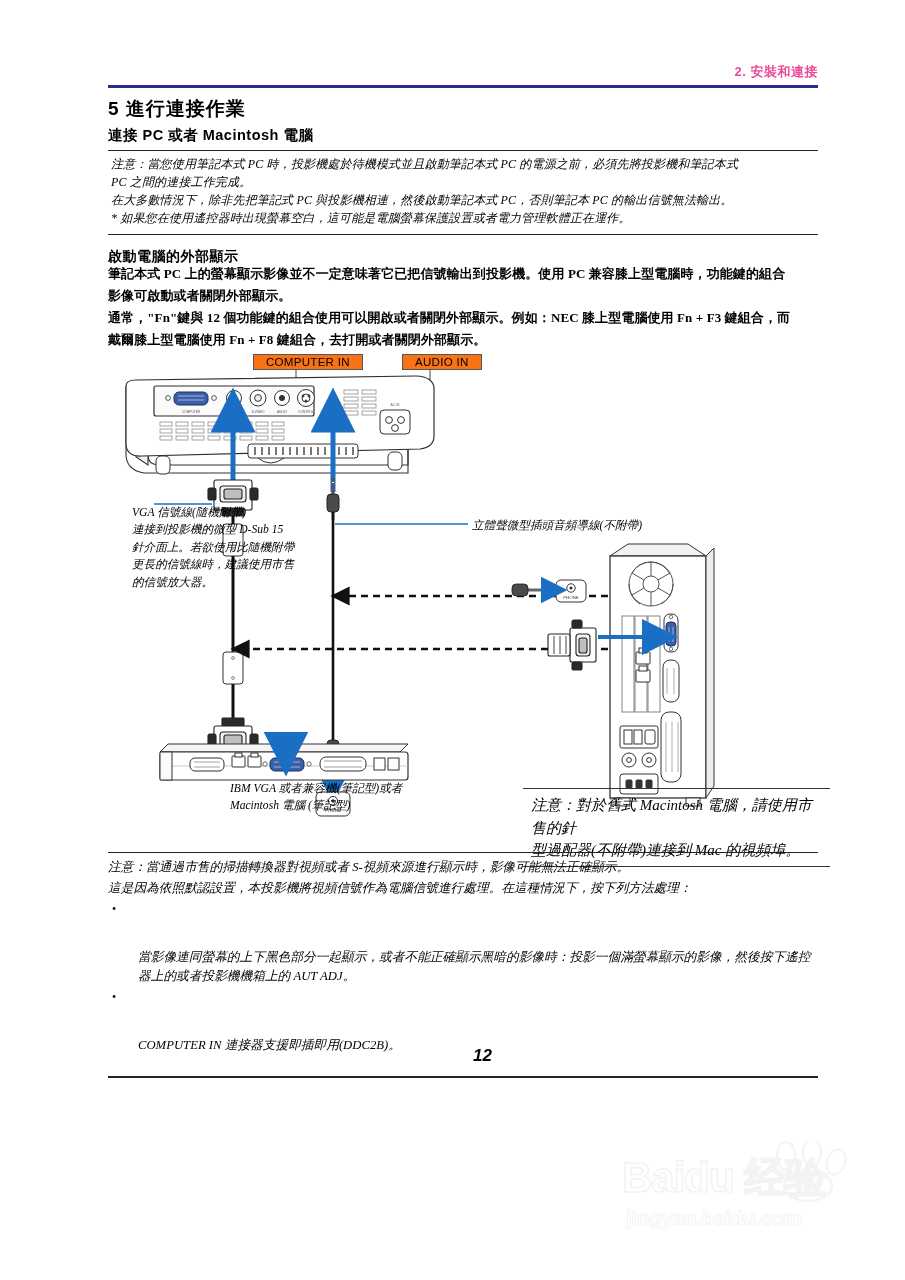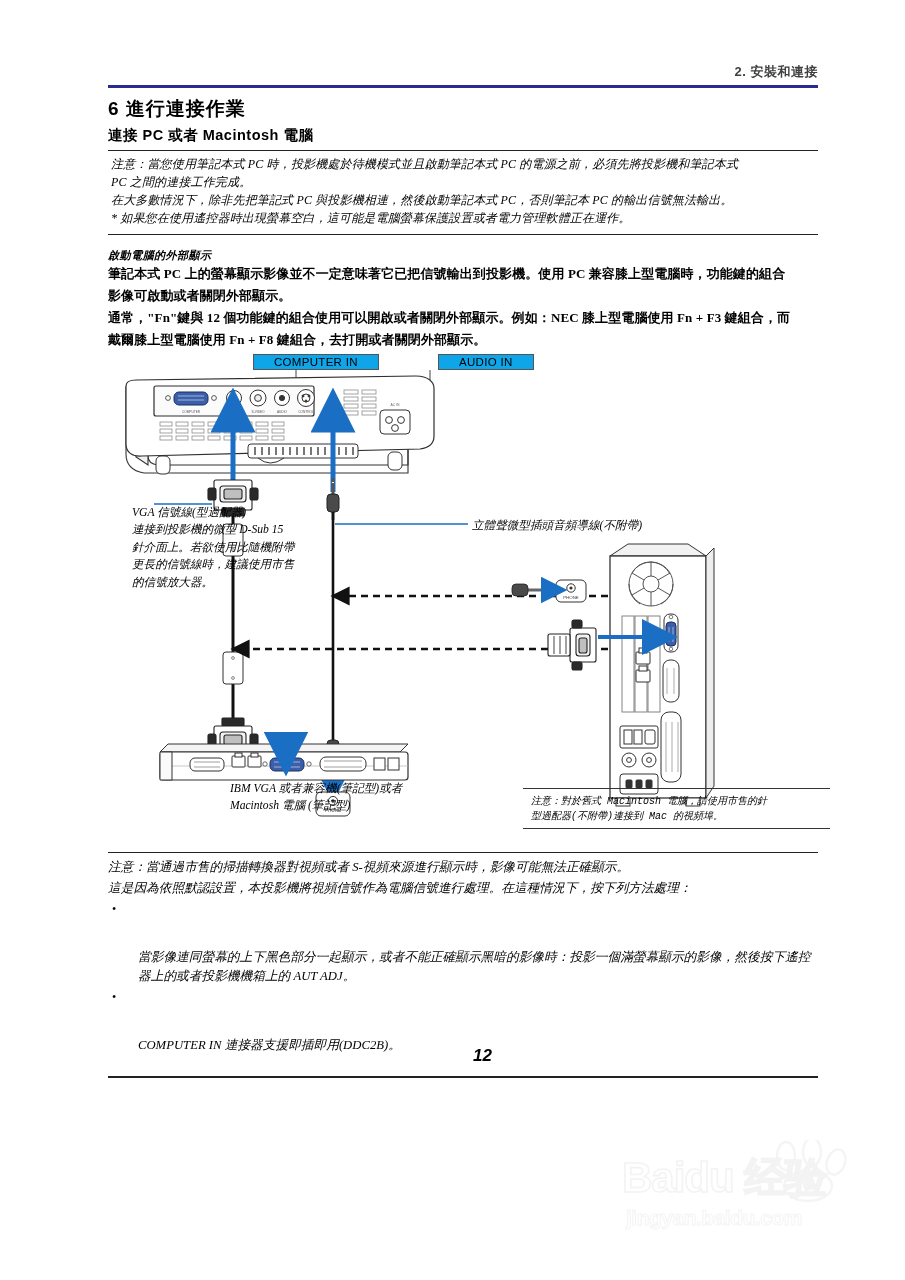--- a/index.html
+++ b/index.html
@@ -11,21 +11,21 @@
   }
   .page{position:absolute;inset:0;}
 
   
   .run-head{
     position:absolute;left:108px;top:62px;width:710px;
     text-align:right;
   }
   .run-head .txt{
     font-family:"Liberation Sans","DejaVu Sans",sans-serif;
-    font-weight:bold;font-size:13px;letter-spacing:.5px;color:#404040;
+    font-weight:bold;font-size:13px;letter-spacing:.5px;color:#ec4899;
   }
   .rule-blue{
     position:absolute;left:108px;top:85px;width:710px;height:3px;
     background:#2b2b8f;
   }
 
   
   .sec-num{
     position:absolute;left:108px;top:96px;
     font-family:"Liberation Sans","DejaVu Sans",sans-serif;
@@ -46,45 +46,45 @@
   .note-top p{
     margin:0 0 1px 3px;
     font-style:italic;font-size:12px;line-height:1.42;
     letter-spacing:.15px;
   }
 
   
   .h3{
     position:absolute;left:108px;top:248px;
     font-family:"Liberation Sans","DejaVu Sans",sans-serif;
-    font-weight:bold;font-size:11px;letter-spacing:.5px;font-style:italic;
+    font-weight:bold;font-size:14px;letter-spacing:.5px;
   }
   .body-txt{
     position:absolute;left:108px;top:264px;width:712px;font-weight:bold;
   }
   .body-txt p{
     margin:0 0 2px 0;font-size:13px;line-height:1.54;letter-spacing:.1px;
   }
 
   
   .figure{position:absolute;left:108px;top:352px;width:710px;height:490px;}
   .fig-label{
     position:absolute;
     font-family:"Liberation Sans","DejaVu Sans",sans-serif;
-    font-size:11.5px;border:1px solid #555;background:#0ea5e9;
-    padding:1px 20px;letter-spacing:.3px;
+    font-size:11.5px;border:1px solid #555;background:#f97316;
+    padding:1px 12px;letter-spacing:.3px;
   }
   .cap{
     position:absolute;font-style:italic;font-size:11.6px;line-height:1.5;
   }
   .mac-note{
     position:absolute;left:415px;top:436px;width:295px;
     border-top:1.3px solid #333;border-bottom:1.3px solid #333;
     padding:5px 4px 4px 8px;
-    font-style:italic;font-size:10px;line-height:1.5;font-family:Liberation Mono, monospace;
+    font-style:italic;font-size:15px;line-height:1.5;
   }
 
   
   .note-bot{
     position:absolute;left:108px;top:852px;width:710px;
     border-top:1.6px solid #222;border-bottom:2.2px solid #222;
     padding:5px 0 19px 0;
   }
   .note-bot p{
     margin:0 0 2px 0;font-style:italic;font-size:12.7px;line-height:1.5;
@@ -121,42 +121,42 @@
 </head>
 <body>
 
 <div class="page">
 
   <div class="run-head">
     <span class="txt">2. 安裝和連接</span>
   </div>
   <div class="rule-blue"></div>
 
-  <div class="sec-num">6  進行連接作業</div>
+  <div class="sec-num">5  進行連接作業</div>
   <div class="sec-sub">連接 PC 或者 Macintosh 電腦</div>
 
   <div class="note-top">
     <p>注意：當您使用筆記本式 PC 時，投影機處於待機模式並且啟動筆記本式 PC 的電源之前，必須先將投影機和筆記本式</p>
     <p>PC 之間的連接工作完成。</p>
     <p>在大多數情況下，除非先把筆記式 PC 與投影機相連，然後啟動筆記本式 PC，否則筆記本 PC 的輸出信號無法輸出。</p>
     <p>* 如果您在使用遙控器時出現螢幕空白，這可能是電腦螢幕保護設置或者電力管理軟體正在運作。</p>
   </div>
 
   <div class="h3">啟動電腦的外部顯示</div>
   <div class="body-txt">
     <p>筆記本式 PC 上的螢幕顯示影像並不一定意味著它已把信號輸出到投影機。使用 PC 兼容膝上型電腦時，功能鍵的組合</p>
     <p>影像可啟動或者關閉外部顯示。</p>
     <p>通常，"Fn"鍵與 12 個功能鍵的組合使用可以開啟或者關閉外部顯示。例如：NEC 膝上型電腦使用 Fn + F3 鍵組合，而</p>
     <p>戴爾膝上型電腦使用 Fn + F8 鍵組合，去打開或者關閉外部顯示。</p>
   </div>
 
   <div class="figure">
 
     <div class="fig-label" style="left:145px;top:2px;">COMPUTER IN</div>
-    <div class="fig-label" style="left:294px;top:2px;margin-left:36px;">AUDIO IN</div>
+    <div class="fig-label" style="left:294px;top:2px;">AUDIO IN</div>
 
     <svg width="710" height="490" viewBox="0 0 710 490" style="position:absolute;left:0;top:0;">
       <defs>
         <marker id="ar" markerWidth="9" markerHeight="9" refX="4.5" refY="4.5" orient="auto">
           <path d="M0,0 L9,4.5 L0,9 z" fill="#1a6fc4"></path>
         </marker>
         <marker id="arS" markerWidth="8" markerHeight="8" refX="4" refY="4" orient="auto">
           <path d="M0,0 L8,4 L0,8 z" fill="#111"></path>
         </marker>
       </defs>
@@ -501,21 +501,21 @@
         <rect x="464" y="310" width="10" height="8" rx="2" fill="#2a2a2a"></rect>
         <rect x="440" y="282" width="22" height="22" rx="2" fill="#fff"></rect>
         <line x1="446" y1="284" x2="446" y2="302" stroke="#555"></line>
         <line x1="452" y1="284" x2="452" y2="302" stroke="#555"></line>
         <line x1="458" y1="284" x2="458" y2="302" stroke="#555"></line>
       </g>
       <line x1="490" y1="285" x2="552" y2="285" stroke="#1a6fc4" stroke-width="4" marker-end="url(#ar)"></line>
     </svg>
 
     <div class="cap" style="left:24px;top:152px;width:210px;">
-      <div>VGA 信號線(型過配器)</div>
+      <div>VGA 信號線(隨機附帶)</div>
       <div>連接到投影機的微型 D-Sub 15</div>
       <div>針介面上。若欲使用比隨機附帶</div>
       <div>更長的信號線時，建議使用市售</div>
       <div>的信號放大器。</div>
     </div>
 
     <div class="cap" style="left:364px;top:165px;width:250px;">立體聲微型插頭音頻導線(不附帶)</div>
 
     <div class="cap" style="left:122px;top:428px;width:260px;">
       <div>IBM VGA 或者兼容機(筆記型)或者</div>

